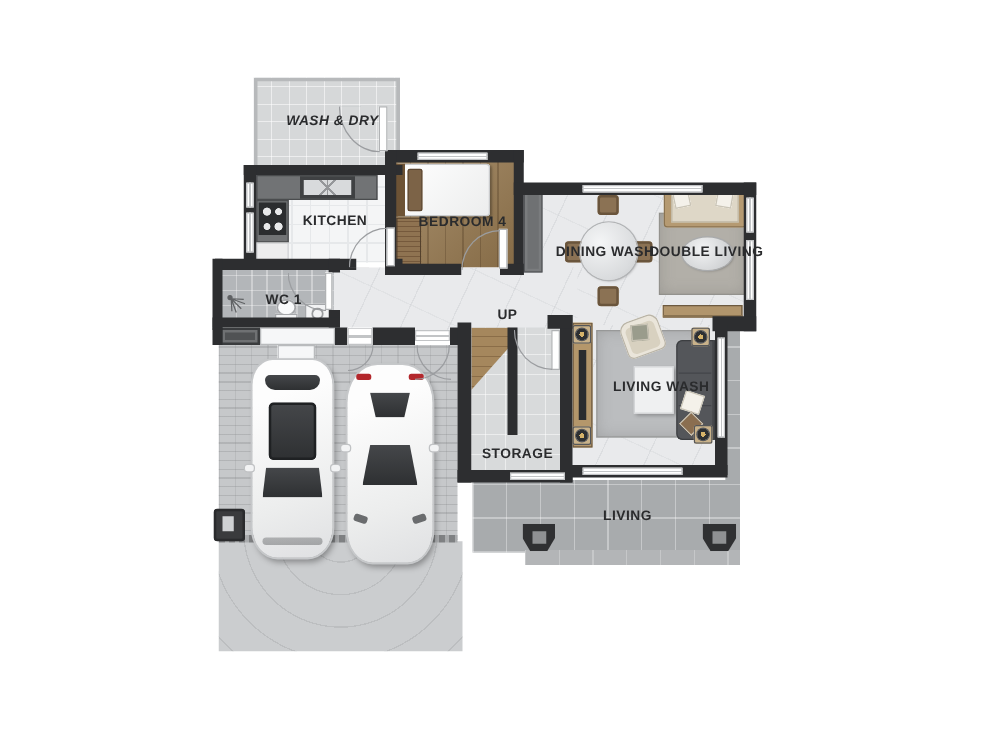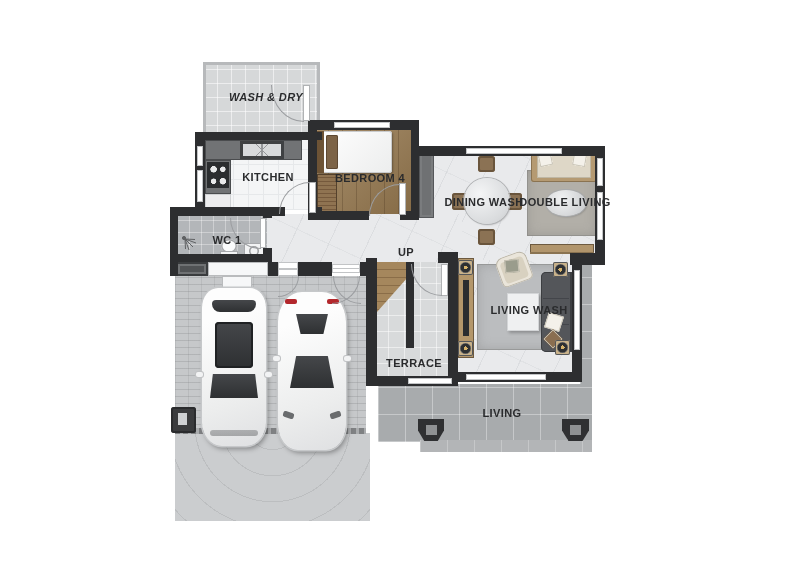--- a/index.html
+++ b/index.html
@@ -292,17 +292,17 @@
     <div class="head" style="left:52px;top:120px;transform:rotate(-18deg);"></div>
   </div>
 
   <div class="lbl" style="left:266px;top:97px;font-style:italic;">WASH &amp; DRY</div>
   <div class="lbl" style="left:268px;top:177px;text-align:center;">KITCHEN</div>
   <div class="lbl" style="left:370px;top:178px;">BEDROOM 4</div>
   <div class="lbl" style="left:484px;top:202px;">DINING WASH</div>
   <div class="lbl" style="left:565px;top:202px;">DOUBLE LIVING</div>
   <div class="lbl" style="left:227px;top:240px;">WC 1</div>
   <div class="lbl" style="left:406px;top:252px;">UP</div>
-  <div class="lbl" style="left:414px;top:363px;">TERRACE</div>
+  <div class="lbl" style="left:414px;top:363px;">STORAGE</div>
   <div class="lbl" style="left:529px;top:310px;">LIVING WASH</div>
   <div class="lbl" style="left:502px;top:413px;">LIVING</div>
 
 </div>
 
 </body></html>

